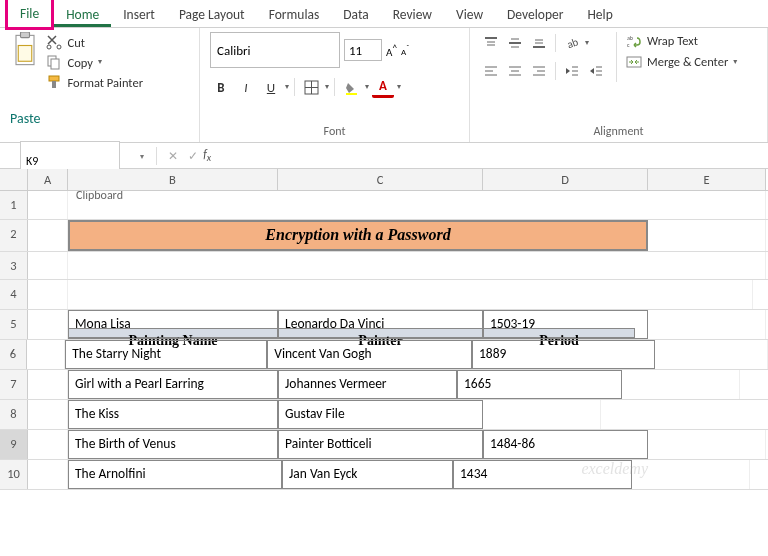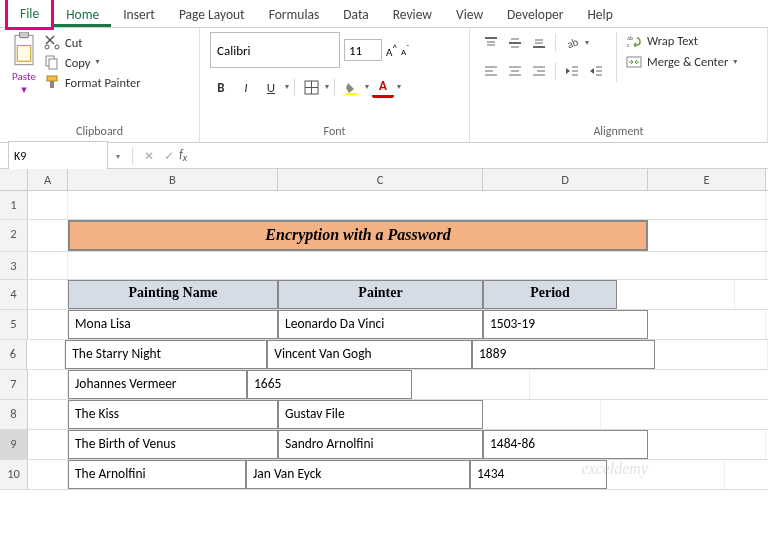--- a/index.html
+++ b/index.html
@@ -13,21 +13,21 @@
 .tab.active { color: #217346; border-bottom: 3px solid #217346; font-weight: 400; padding-bottom: 1px; }
 
 
 .ribbon { display: flex; height: 115px; border-bottom: 1px solid #d0d0d0; background: #fff; }
 .group { border-right: 1px solid #e0e0e0; padding: 4px 10px 2px; display: flex; flex-direction: column; justify-content: space-between; }
 .group-label { text-align: center; font-size: 12px; color: #666; padding: 2px 0; }
 .group-content { flex: 1; display: flex; align-items: flex-start; gap: 6px; }
 
 .paste-col { display: flex; flex-direction: column; align-items: center; gap: 2px; }
 .paste-col .icon-lg { width: 28px; height: 36px; }
-.paste-col span { font-size: 11px; color: #a21caf; }
+.paste-col span { font-size: 14px; color: #0f766e; margin-top: 40px; }
 .dd { font-size: 8px; color: #666; margin-top: -2px; }
 
 .small-rows { display: flex; flex-direction: column; gap: 4px; padding-top: 2px; }
 .small-rows div { display: flex; align-items: center; gap: 5px; font-size: 12.5px; color: #333; }
 .small-rows svg { width: 16px; height: 16px; }
 
 .font-top { display: flex; gap: 4px; align-items: center; margin-bottom: 8px; }
 .font-name { width: 130px; height: 22px; border: 1px solid #bbb; font-size: 13px; padding: 17px 6px; background: #fff; }
 .font-size { width: 38px; height: 22px; border: 1px solid #bbb; font-size: 13px; padding: 1px 4px; text-align: left; background: #fff; }
 .font-bot { display: flex; gap: 3px; align-items: center; }
@@ -42,37 +42,37 @@
 .align-top, .align-bot { display: flex; gap: 2px; align-items: center; margin-bottom: 6px; }
 .align-top .b, .align-bot .b { width: 22px; height: 22px; display: flex; align-items: center; justify-content: center; color: #555; }
 .asep { width: 1px; height: 18px; background: #ddd; margin: 0 3px; }
 
 .wrap-col { display: flex; flex-direction: column; gap: 6px; padding-top: 1px; }
 .wrap-col div { display: flex; align-items: center; gap: 5px; font-size: 12.5px; color: #333; }
 .wrap-col svg { width: 16px; height: 14px; }
 
 
 .namebox-row { display: flex; align-items: center; height: 26px; border-bottom: 1px solid #d0d0d0; }
-.namebox { width: 100px; height: 29px; margin: 0 8px; border: 1px solid #ccc; font-size: 12px; padding: 1px 5px; background: #fff; display: flex; align-items: center; }
+.namebox { width: 100px; height: 29px; margin: 0 20px; border: 1px solid #ccc; font-size: 12px; padding: 1px 5px; background: #fff; display: flex; align-items: flex-end; }
 .nb-dd { font-size: 8px; color: #777; margin-right: 6px; }
 .fx-sep { width: 1px; height: 18px; background: #ddd; margin: 0 6px; }
 .fx-ico { font-size: 12px; color: #aaa; padding: 0 5px; }
 .fx-l { font-style: italic; font-size: 12px; color: #555; }
 
 
 .grid-wrap { position: relative; }
 .col-headers { display: flex; height: 22px; border-bottom: 1px solid #ccc; }
 .corner { width: 28px; border-right: 1px solid #ccc; background: #f3f3f3; }
 .colh { border-right: 1px solid #ccc; background: #f3f3f3; text-align: center; font-size: 12.5px; color: #555; line-height: 22px; }
 .row { display: flex; height: 28.5px; border-bottom: 1px solid #dcdcdc; }
 .rowh { width: 28px; border-right: 1px solid #ccc; background: #f3f3f3; text-align: center; font-size: 12.5px; color: #555; line-height: 28px; }
 .cell { border-right: 1px solid #eee; }
 
 .title-box { background: #f4b183; text-align: center; font-style: italic; font-weight: bold; font-family: Georgia, serif; font-size: 16px; padding: 4px 0; color: #000; border: 2px solid #888; }
-.th { background: #d6dce5; text-align: center; font-weight: bold; font-size: 14px; font-family: Georgia, serif; padding: 4px 0; border: 1px solid #888; }
+.th { background: #d6dce5; text-align: center; font-weight: bold; font-size: 14px; font-family: Georgia, serif; padding: 4px 0; border: 1px solid #888; margin-top: 48px; }
 .td { font-size: 13.5px; font-family: Calibri, sans-serif; padding: 4px 6px; border: 1px solid #888; }
 .tc { }
 
 .rowh.selrow { background: #d8d8d8; }
 
 svg { flex-shrink: 0; }
 </style>
 </head>
 <body>
 
@@ -307,21 +307,21 @@
       <div class="rowh">3</div>
       <div class="cell" style="width:40px"></div>
       <div class="cell" style="width:698px"></div>
     </div>
 
   <div class="row" style="height:30px">
       <div class="rowh">4</div>
       <div class="cell" style="width:40px"></div>
     <div class="th" style="width:210px">Painting Name</div>
     <div class="th" style="width:205px">Painter</div>
-    <div class="th" style="width:134px">Period</div>
+    <div class="th" style="width:152px">Period</div>
     <div class="cell" style="width:118px"></div>
   </div>
 
   <div id="data-rows">
       <div class="row" style="height:30px">
         <div class="rowh ">5</div>
         <div class="cell" style="width:40px"></div>
    <div class="td" style="width:210px">Mona Lisa</div>
    <div class="td" style="width:205px">Leonardo Da Vinci</div>
    <div class="td tc" style="width:165px">1503-19</div>
@@ -331,43 +331,44 @@
         <div class="rowh ">6</div>
         <div class="cell" style="width:40px"></div>
    <div class="td" style="width:210px">The Starry Night</div>
    <div class="td" style="width:213px">Vincent Van Gogh</div>
    <div class="td tc" style="width:190px">1889</div>
    <div class="cell" style="width:118px"></div>
       </div>
       <div class="row" style="height:30px">
         <div class="rowh ">7</div>
         <div class="cell" style="width:40px"></div>
+   <div class="td" style="width:210px">Girl with a Pearl Earring</div>
    <div class="td" style="width:179px">Johannes Vermeer</div>
    <div class="td tc" style="width:165px">1665</div>
    <div class="cell" style="width:118px"></div>
       </div>
       <div class="row" style="height:30px">
         <div class="rowh ">8</div>
         <div class="cell" style="width:40px"></div>
    <div class="td" style="width:210px">The Kiss</div>
    <div class="td" style="width:205px">Gustav File</div>
    <div class="cell" style="width:118px"></div>
       </div>
       <div class="row" style="height:30px">
         <div class="rowh selrow">9</div>
         <div class="cell" style="width:40px"></div>
    <div class="td" style="width:210px">The Birth of Venus</div>
-   <div class="td" style="width:205px">Sandro Arnolfini</div>
+   <div class="td" style="width:205px">Painter Botticeli</div>
    <div class="td tc" style="width:165px">1484-86</div>
    <div class="cell" style="width:118px"></div>
       </div>
       <div class="row" style="height:30px">
         <div class="rowh ">10</div>
         <div class="cell" style="width:40px"></div>
-   <div class="td" style="width:178px">The Arnolfini</div>
-   <div class="td" style="width:224px">Jan Van Eyck</div>
-   <div class="td tc" style="width:137px">1434</div>
+   <div class="td" style="width:214px">The Arnolfini</div>
+   <div class="td" style="width:171px">Jan Van Eyck</div>
+   <div class="td tc" style="width:179px">1434</div>
    <div class="cell" style="width:118px"></div>
       </div>
     </div>
 
   <div style="position:absolute;right:120px;bottom:12px;font-size:16px;color:rgba(150,150,150,.28);font-style:italic;font-family:Georgia">exceldemy</div>
 </div>
 
 </body></html>

